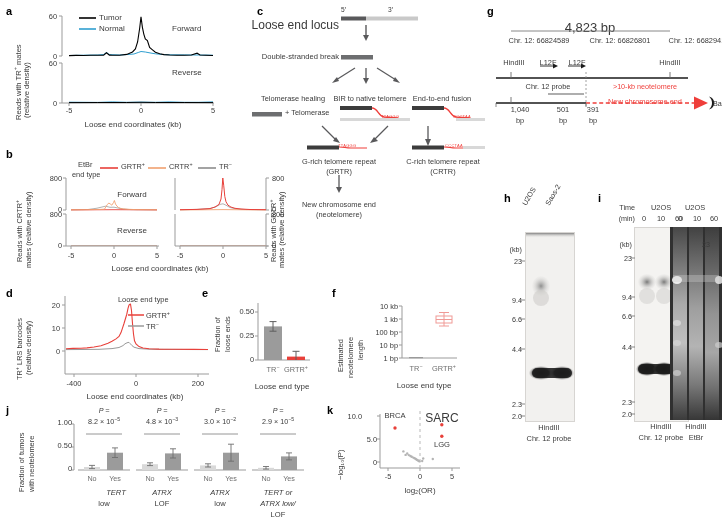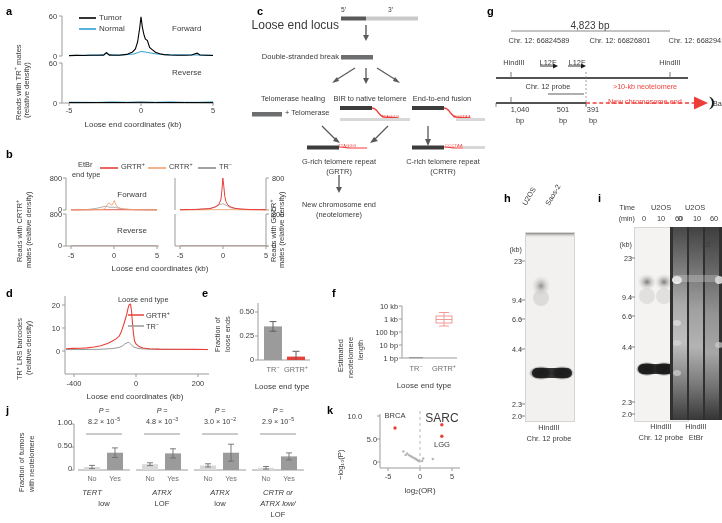--- a/index.html
+++ b/index.html
@@ -306,21 +306,21 @@
 <div class="txt rgt" style="left:398px;top:302px">10 kb</div>
 <div class="txt rgt" style="left:398px;top:315px">1 kb</div>
 <div class="txt rgt" style="left:398px;top:328px">100 bp</div>
 <div class="txt rgt" style="left:398px;top:341px">10 bp</div>
 <div class="txt rgt" style="left:398px;top:354px">1 bp</div>
 <div class="txt ctr" style="left:416px;top:363px;color:#6f6f6f">TR<span class="sup">−</span></div>
 <div class="txt ctr" style="left:444px;top:363px;color:#6f6f6f">GRTR<span class="sup">+</span></div>
 <div class="txt ctr" style="left:424px;top:381px;font-size:8px">Loose end type</div>
 
 <div class="pl" style="left:487px;top:5px">g</div>
-<div class="txt ctr" style="left:590px;top:20px;font-size:10px">4,823 bp</div>
+<div class="txt ctr" style="left:590px;top:20px;font-size:13px">4,823 bp</div>
 
 <svg class="abs" style="left:480px;top:28px" width="242" height="75">
 
   <line x1="31" y1="3" x2="190" y2="3" stroke="#7a7a7a" stroke-width="0.9"></line>
 
   <line x1="16" y1="50" x2="208" y2="50" stroke="#1a1a1a" stroke-width="1.6"></line>
   <line x1="31" y1="44" x2="31" y2="50" stroke="#6b6b6b" stroke-width="0.9"></line>
   <line x1="190" y1="44" x2="190" y2="50" stroke="#6b6b6b" stroke-width="0.9"></line>
   <line x1="106" y1="44" x2="106" y2="80" stroke="#8a8a8a" stroke-width="0.8" stroke-dasharray="2,2"></line>
 
@@ -587,27 +587,27 @@
 
 <div class="barlbl" style="left:92px;top:474px">No</div>
 <div class="barlbl" style="left:115px;top:474px">Yes</div>
 <div class="barlbl" style="left:150px;top:474px">No</div>
 <div class="barlbl" style="left:173px;top:474px">Yes</div>
 <div class="barlbl" style="left:208px;top:474px">No</div>
 <div class="barlbl" style="left:231px;top:474px">Yes</div>
 <div class="barlbl" style="left:266px;top:474px">No</div>
 <div class="barlbl" style="left:289px;top:474px">Yes</div>
 
-<div class="txt ctr ital" style="left:92px;top:488px;font-size:7.6px">TERT</div>
+<div class="txt ctr ital" style="left:116px;top:488px;font-size:7.6px">TERT</div>
 <div class="txt ctr" style="left:104px;top:499px;font-size:7.6px">low</div>
 <div class="txt ctr ital" style="left:162px;top:488px;font-size:7.6px">ATRX</div>
 <div class="txt ctr" style="left:162px;top:499px;font-size:7.6px">LOF</div>
 <div class="txt ctr ital" style="left:220px;top:488px;font-size:7.6px">ATRX</div>
 <div class="txt ctr" style="left:220px;top:499px;font-size:7.6px">low</div>
-<div class="txt ctr" style="left:278px;top:488px;font-size:7.6px"><span class="ital">CRTR or</span></div>
+<div class="txt ctr" style="left:278px;top:488px;font-size:7.6px"><span class="ital">TERT or</span></div>
 <div class="txt ctr" style="left:278px;top:499px;font-size:7.6px"><span class="ital">ATRX low/</span></div>
 <div class="txt ctr" style="left:278px;top:510px;font-size:7.6px">LOF</div>
 
 <div class="pl" style="left:327px;top:404px">k</div>
 <div class="vtxt" style="left:336px;top:480px;font-size:7.6px">−log₁₀(P)</div>
 
 <svg class="abs" style="left:352px;top:408px" width="120" height="80">
   <line x1="28" y1="6" x2="28" y2="60" stroke="#9b9b9b" stroke-width="1"></line>
   <line x1="25" y1="8" x2="28" y2="8" stroke="#9b9b9b" stroke-width="1"></line>
   <line x1="25" y1="31" x2="28" y2="31" stroke="#9b9b9b" stroke-width="1"></line>

